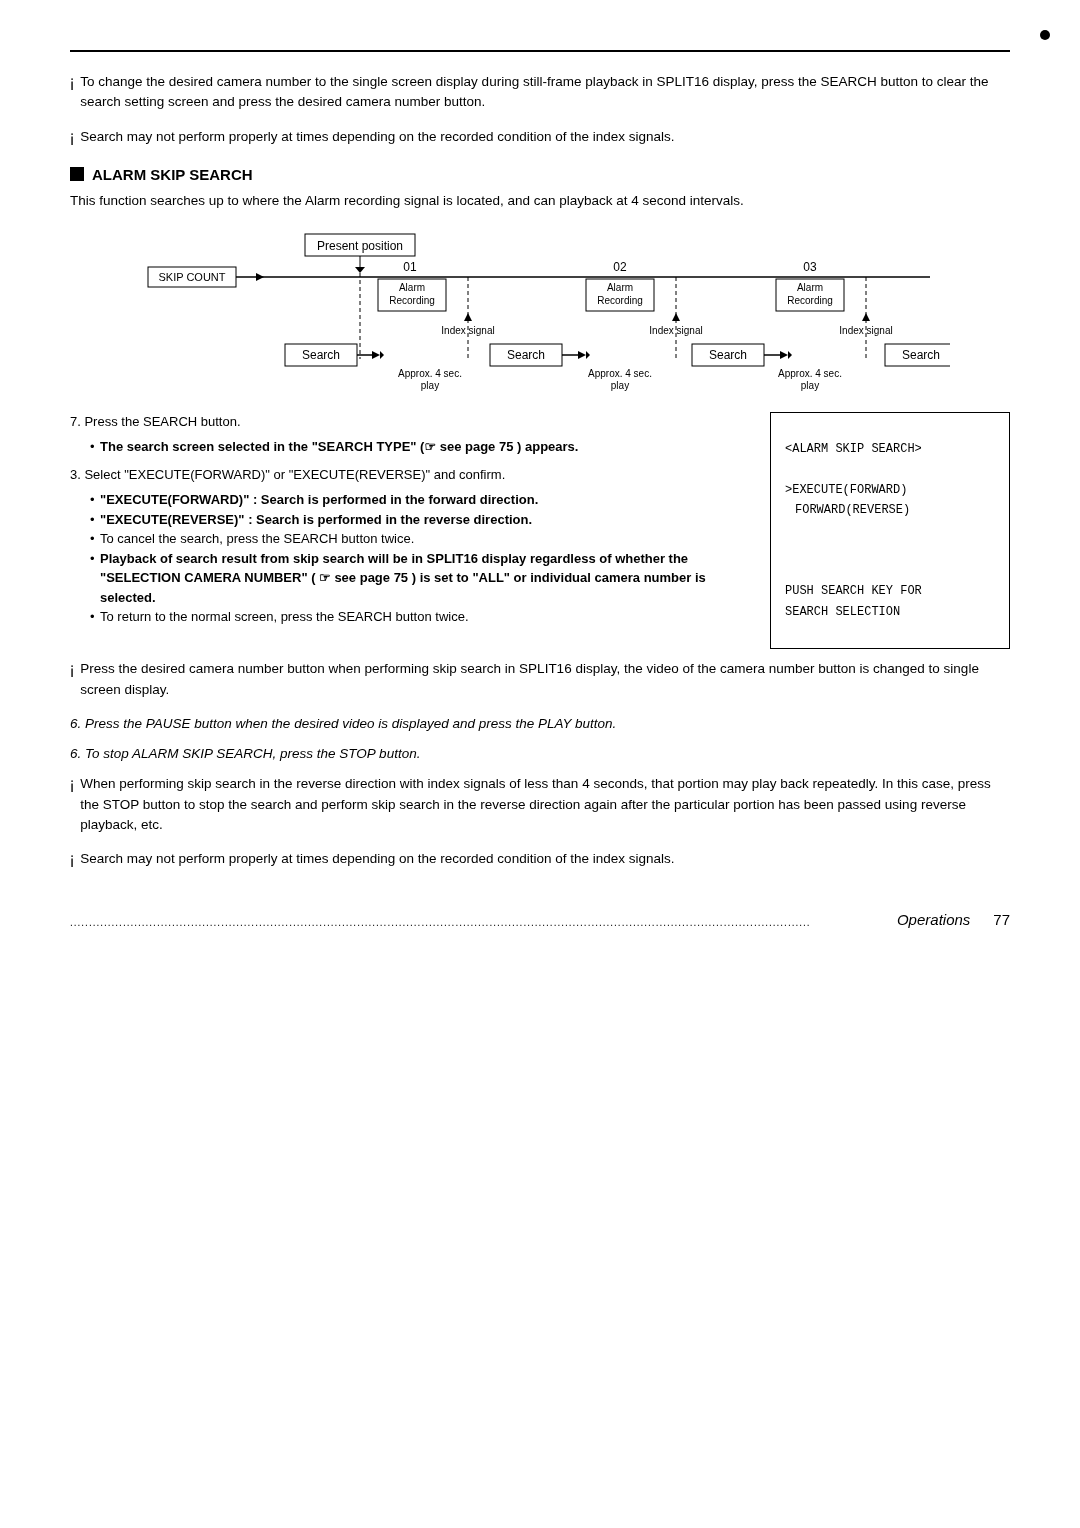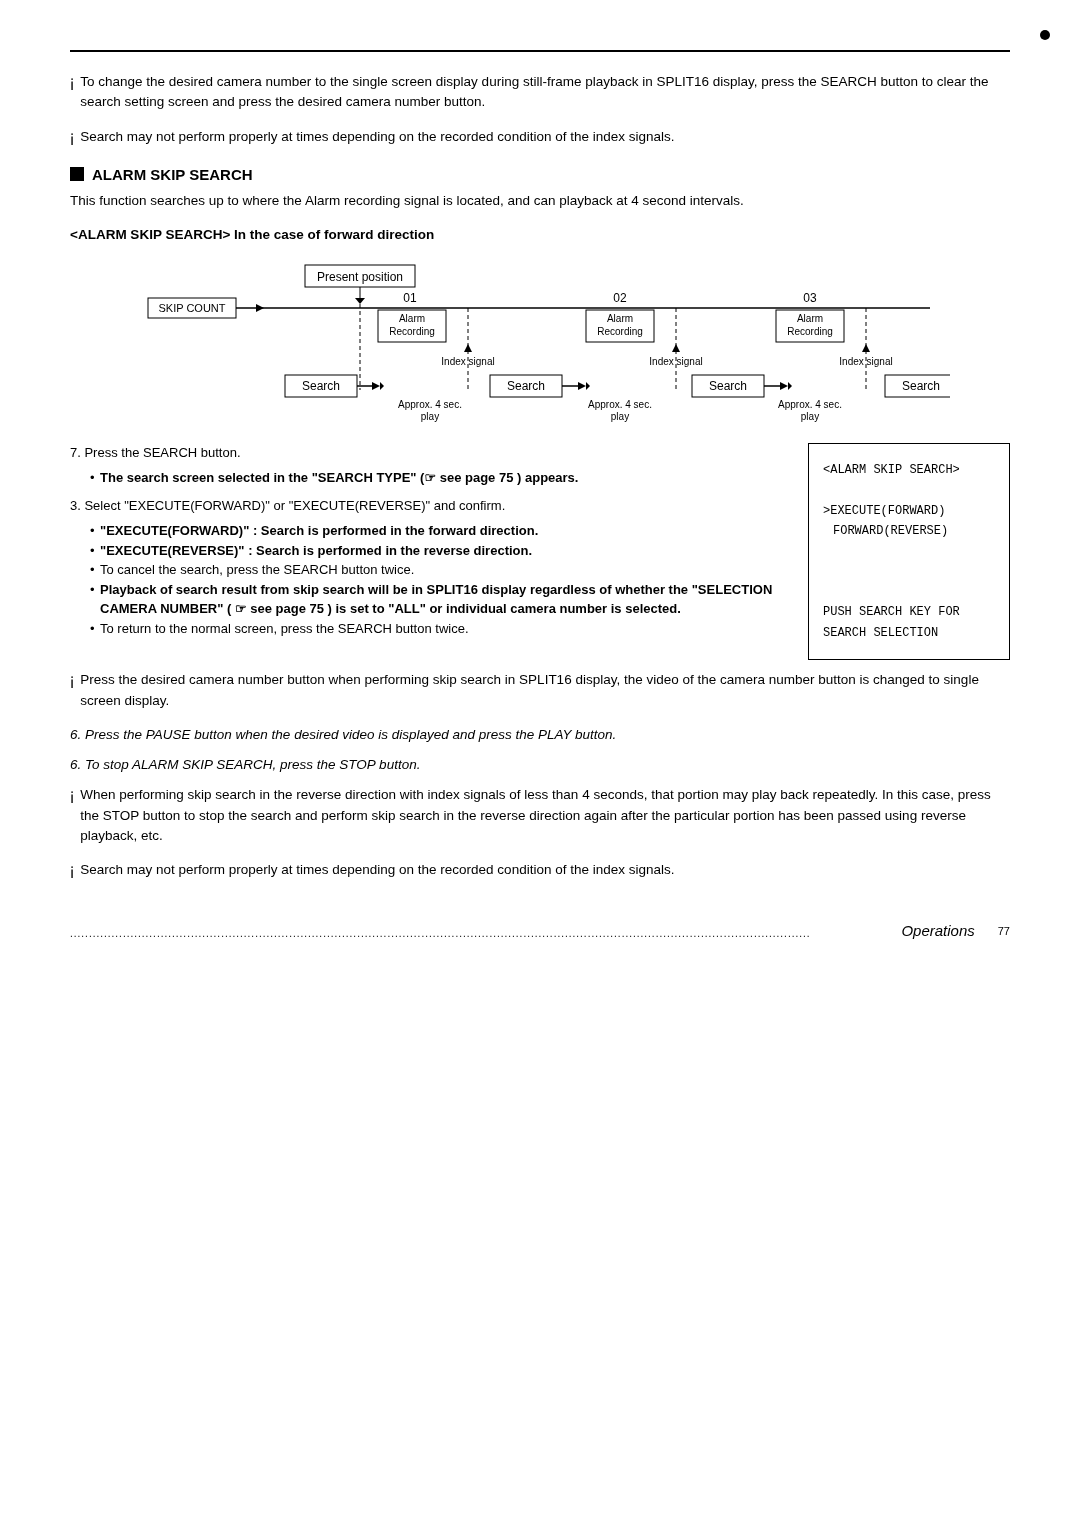--- a/index.html
+++ b/index.html
@@ -105,25 +105,25 @@
       font-size: 13px;
     }
     .step-bold-para {
       font-size: 13.5px;
       font-style: italic;
       margin-bottom: 10px;
       line-height: 1.5;
     }
     .screen-box {
       border: 1.5px solid #000;
-      padding: 16px 14px;
+      padding: 26px 14px;
       font-family: 'Courier New', monospace;
       font-size: 12px;
       line-height: 1.7;
-      width: 202px;
+      width: 240px;
       float: right;
       margin-left: 20px;
       margin-top: 0;
       margin-bottom: 10px;
     }
     .clearfix::after {
       content: "";
       display: table;
       clear: both;
     }
@@ -145,21 +145,21 @@
     .footer-right {
       display: flex;
       align-items: center;
       gap: 23px;
     }
     .footer-operations {
       font-size: 15px;
       font-style: italic;
     }
     .footer-page {
-      font-size: 11px;
+      font-size: 15px;
     }
     .top-line {
       border-top: 2px solid #000;
       margin-bottom: 20px;
     }
     .execute-indent {
       padding-left: 10px;
     }
   </style>
 </head>
@@ -176,21 +176,20 @@
   <div class="info-para">
     <span class="info-icon">ℹ</span>
     <span>Search may not perform properly at times depending on the recorded condition of the index signals.</span>
   </div>
 
   <div class="section-title">
     <span class="sq"></span>
     <span>ALARM SKIP SEARCH</span>
   </div>
   <div class="subtitle">This function searches up to where the Alarm recording signal is located, and can playback at 4 second intervals.</div>
-  <div class="subsection-bold">&lt;ALARM SKIP SEARCH&gt; In the case of forward direction</div>
 
   <div class="diagram-container">
     <svg class="diagram-svg" width="820" height="165" viewBox="0 0 820 165">
 
       <rect x="175" y="5" width="110" height="22" fill="white" stroke="black" stroke-width="1"></rect>
       <text x="230" y="21" text-anchor="middle" font-size="12" font-family="Arial">Present position</text>
 
       <line x1="230" y1="27" x2="230" y2="40" stroke="black" stroke-width="1"></line>
       <polygon points="225,38 235,38 230,44" fill="black"></polygon>
 

